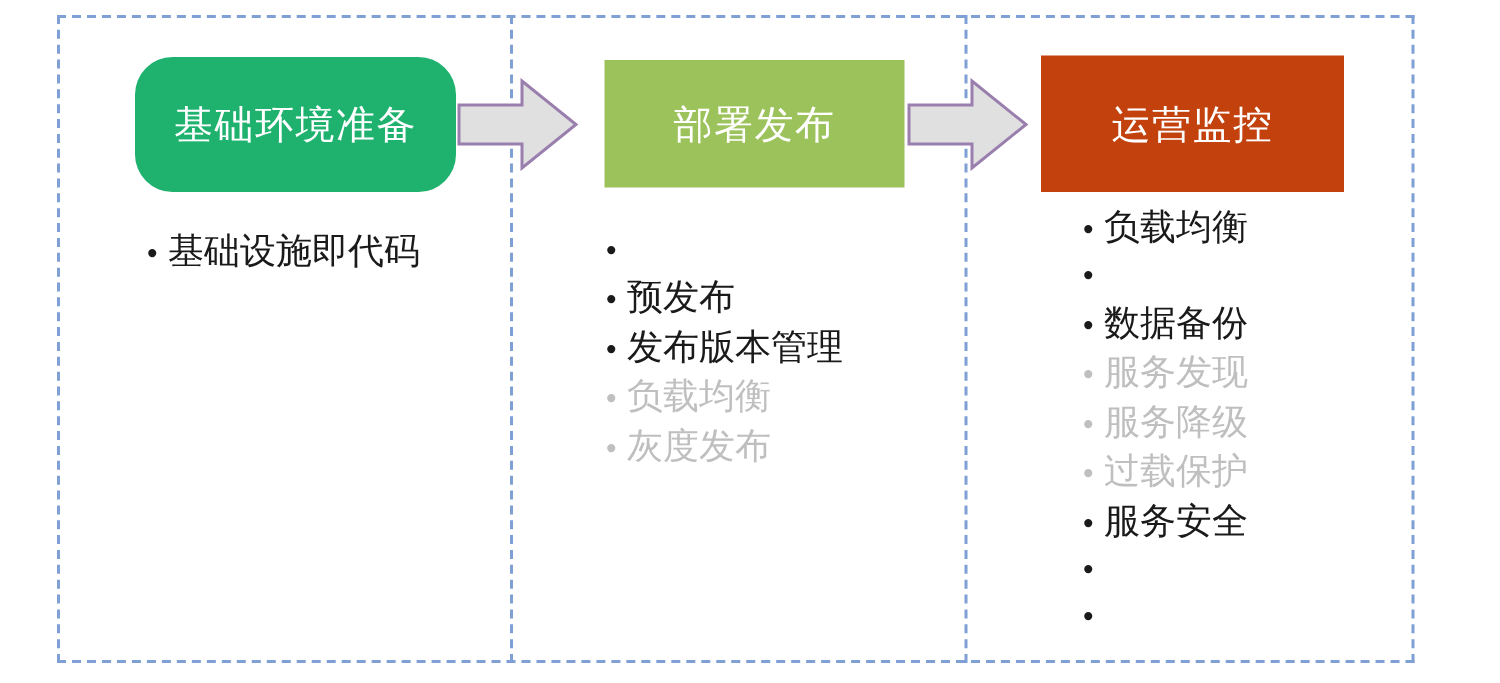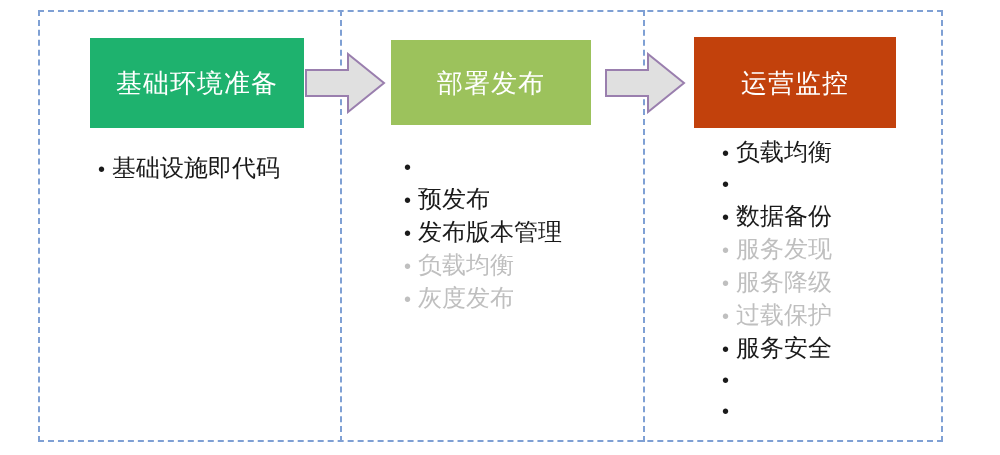--- a/index.html
+++ b/index.html
@@ -50,24 +50,24 @@
     justify-content: center;
     color: #ffffff;
     font-size: 26px;
     font-weight: 400;
     letter-spacing: 1px;
     line-height: 1;
     text-align: center;
     box-sizing: border-box;
   }
   #header-1 {
-    left: 90px;  top: 38px;  width: 214px; height: 90px;
+    left: 90px;  top: 38px;  width: 214px; height: 90px; border-radius: 25px;
   }
   #header-2 {
-    left: 391px; top: 40px;  width: 200px; height: 85px;
+    left: 403px; top: 40px;  width: 200px; height: 85px;
   }
   #header-3 {
     left: 694px; top: 37px;  width: 202px; height: 91px;
   }
 
   
   .bullet-list {
     position: absolute;
     list-style: none;
     margin: 0;

